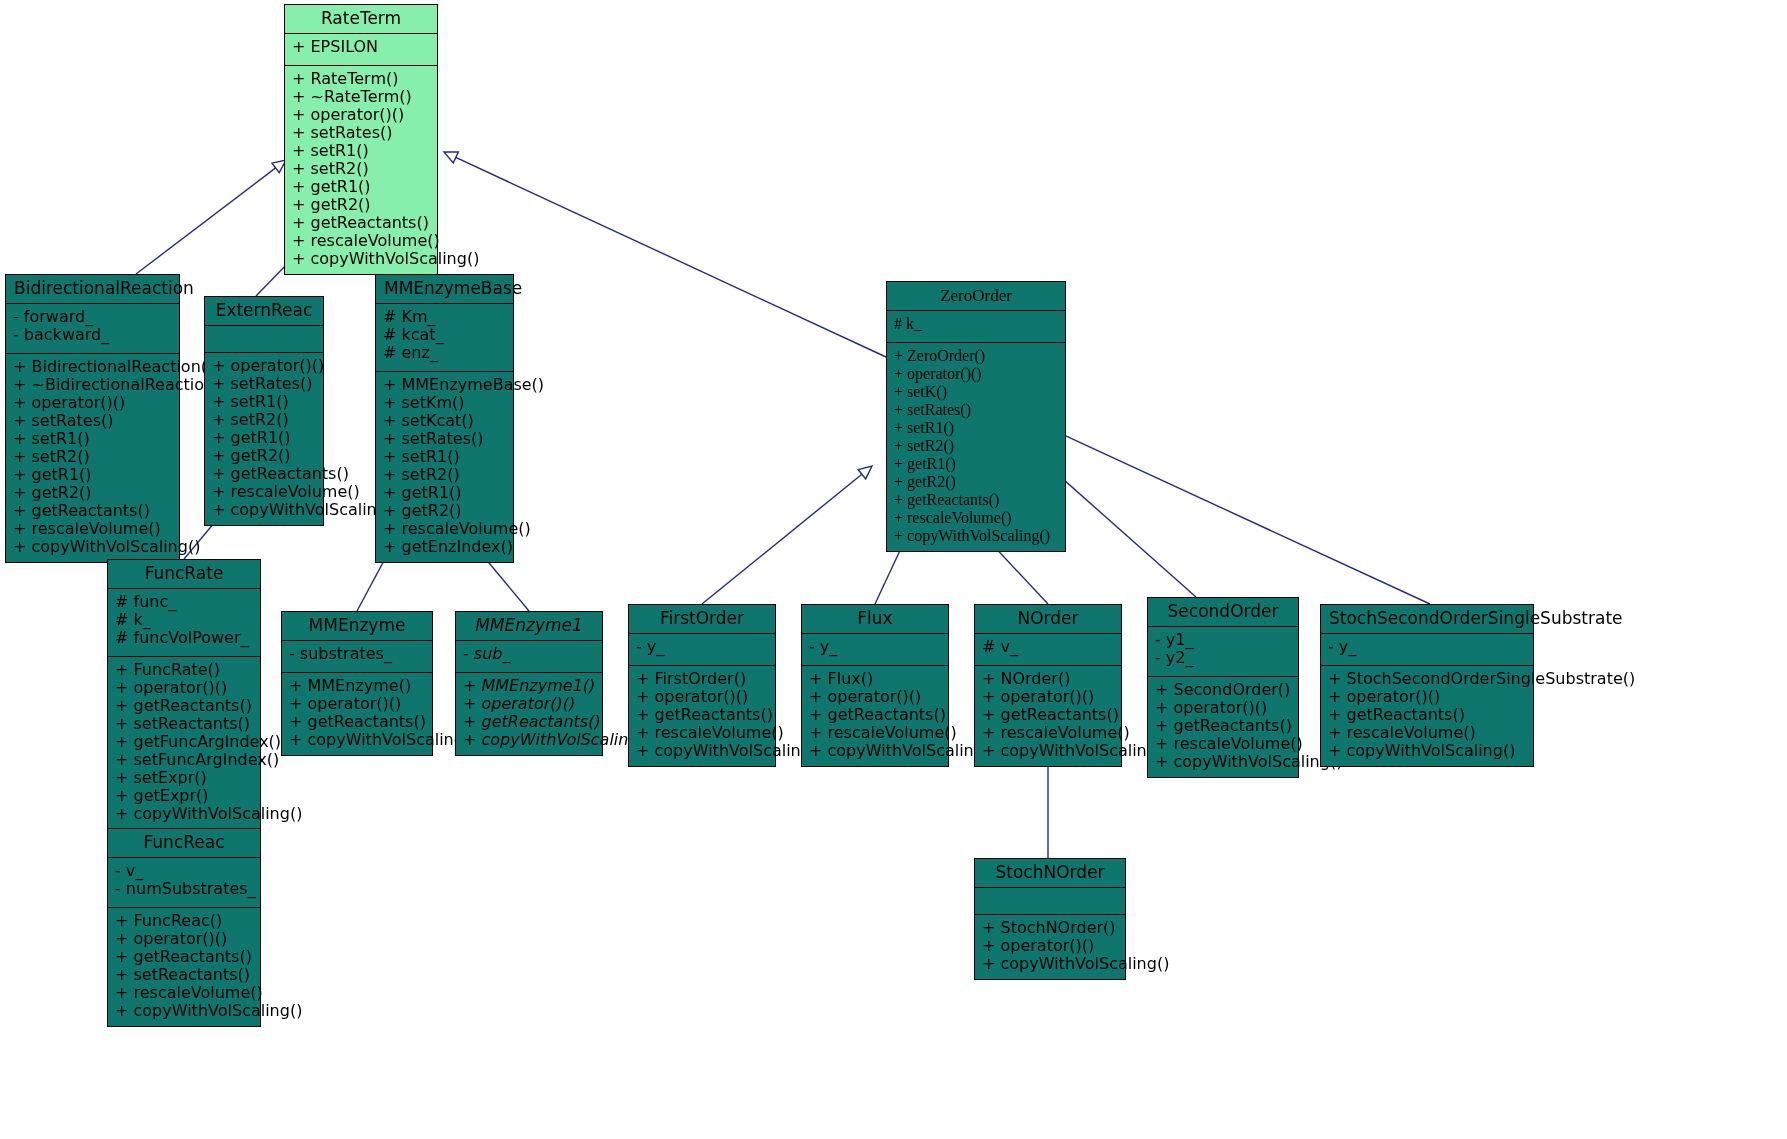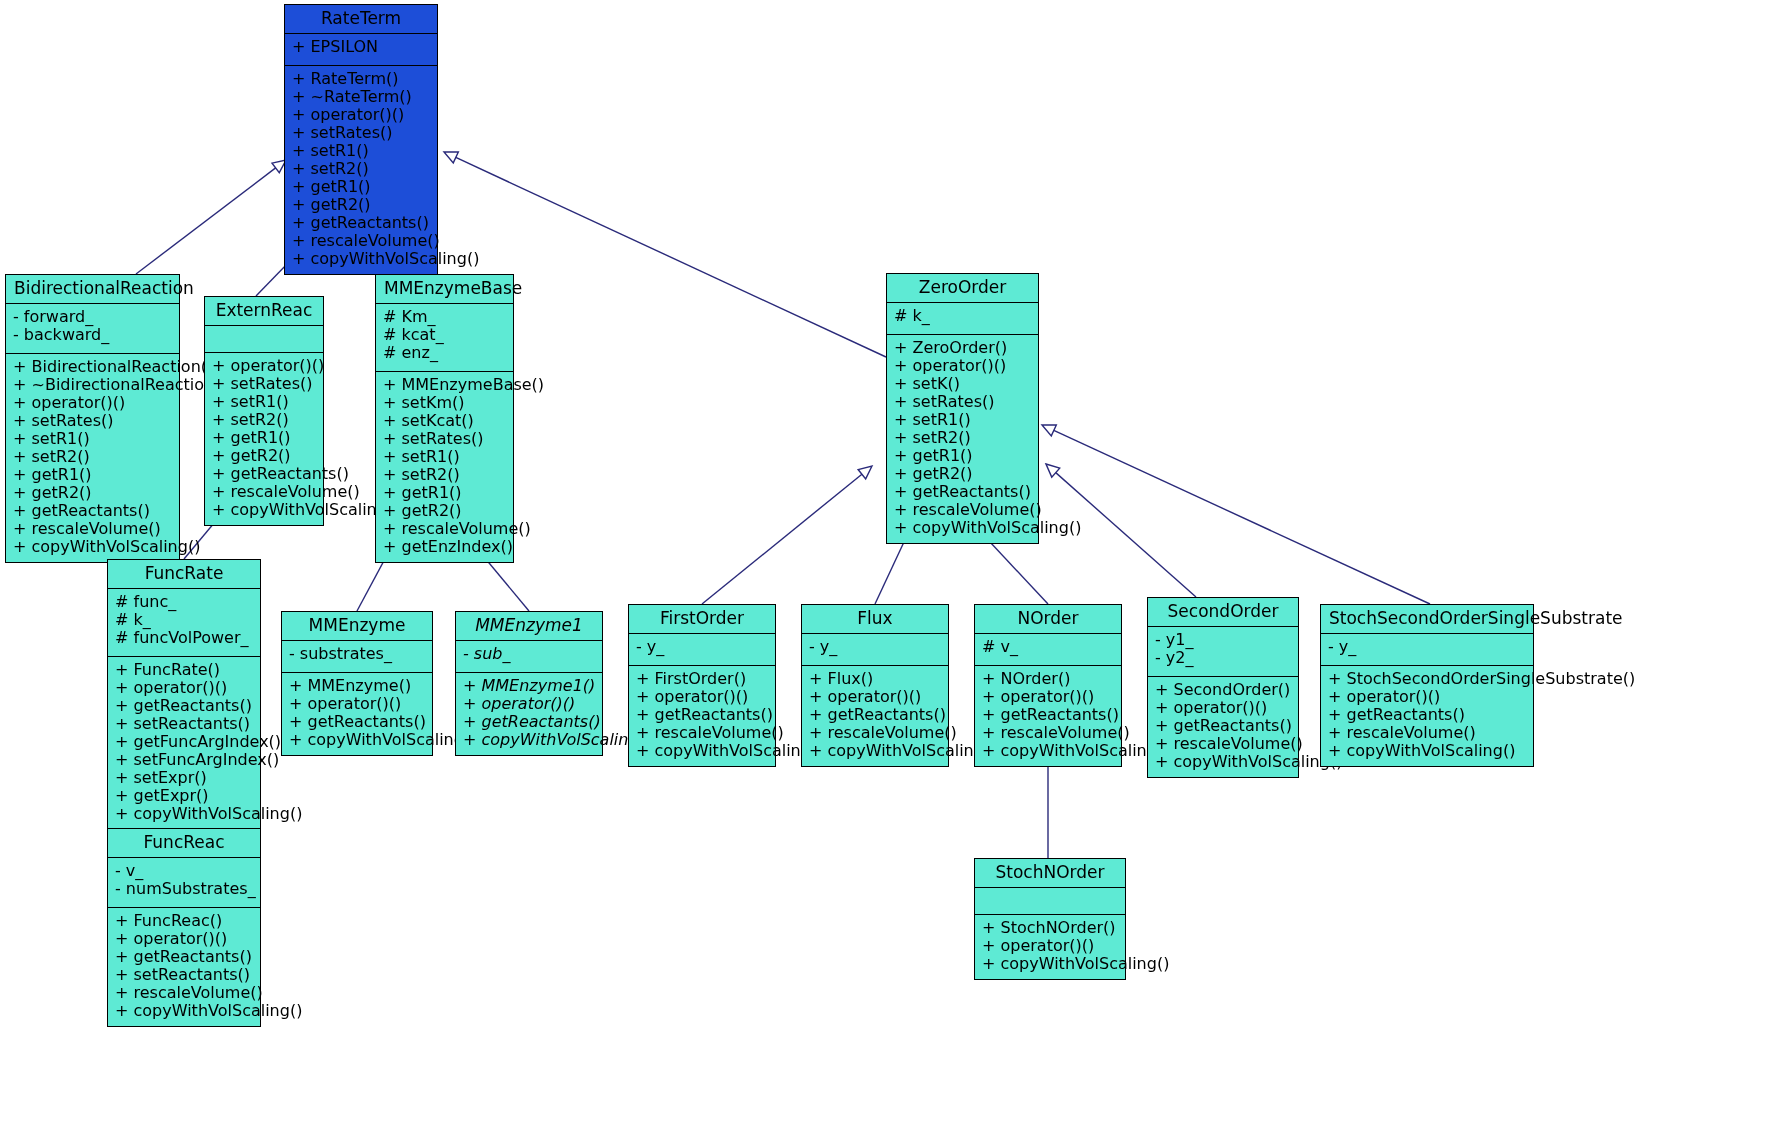--- a/index.html
+++ b/index.html
@@ -20,25 +20,25 @@
     left: 0;
     top: 0;
     width: 1787px;
     height: 1139px;
     pointer-events: none;
   }
   .uml-box {
     position: absolute;
     box-sizing: border-box;
     border: 1px solid #000000;
-    background: #5eead4;
+    background: #0f766e;
     z-index: 5;
   }
   .uml-box.root {
-    background: #1d4ed8;
+    background: #86efac;
     border: 1px solid #000000;
   }
   .uml-title {
     text-align: center;
     font-size: 17px;
     color: #000000;
     padding: 4px 8px 5px 8px;
     line-height: 19px;
     white-space: nowrap;
     border-bottom: 1px solid #000000;
@@ -164,21 +164,21 @@
           <div class="uml-line">+ setKcat()</div>
           <div class="uml-line">+ setRates()</div>
           <div class="uml-line">+ setR1()</div>
           <div class="uml-line">+ setR2()</div>
           <div class="uml-line">+ getR1()</div>
           <div class="uml-line">+ getR2()</div>
           <div class="uml-line">+ rescaleVolume()</div>
           <div class="uml-line">+ getEnzIndex()</div>
         </div>
       </div>
-      <div class="uml-box" style="left: 886px; top: 273px; width: 153px;">
+      <div class="uml-box" style="left: 886px; top: 281px; width: 180px; font-family: Liberation Serif, serif;">
         <div class="uml-title">ZeroOrder</div>
         <div class="uml-attrs">
           <div class="uml-line"># k_</div>
         </div>
         <div class="uml-ops">
           <div class="uml-line">+ ZeroOrder()</div>
           <div class="uml-line">+ operator()()</div>
           <div class="uml-line">+ setK()</div>
           <div class="uml-line">+ setRates()</div>
           <div class="uml-line">+ setR1()</div>

